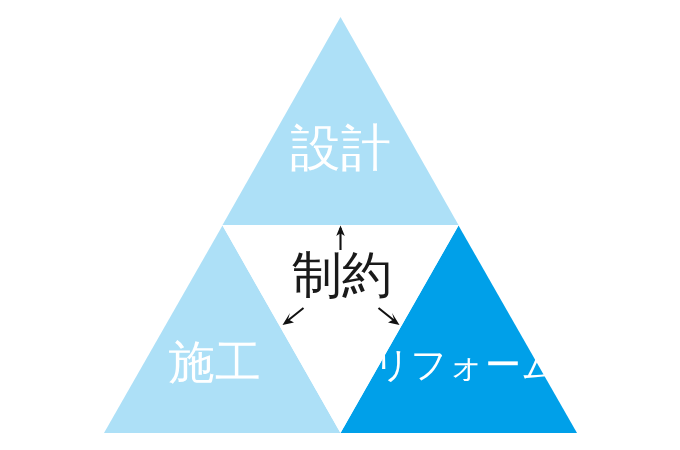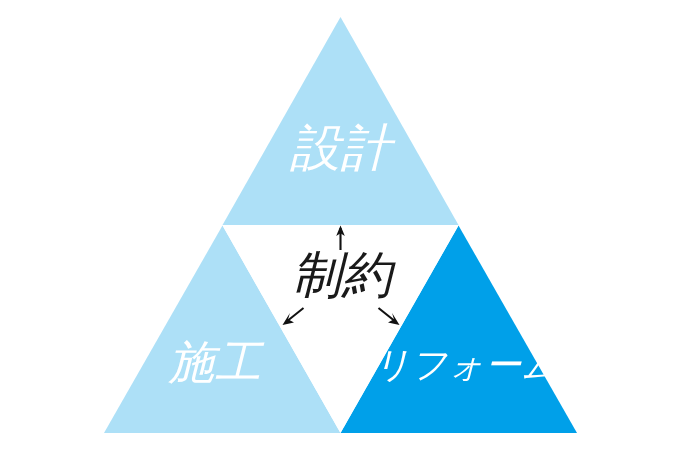--- a/index.html
+++ b/index.html
@@ -12,21 +12,20 @@
     height: 450px;
     background: #ffffff;
     font-family: "Liberation Sans", "DejaVu Sans", sans-serif;
     overflow: hidden;
   }
   #diagram-stage {
     position: relative;
     width: 680px;
     height: 450px;
     background: #ffffff;
-    font-style: italic;
   }
   #triangle-svg {
     position: absolute;
     top: 0;
     left: 0;
     width: 680px;
     height: 450px;
     display: block;
   }
   .tri-label {

